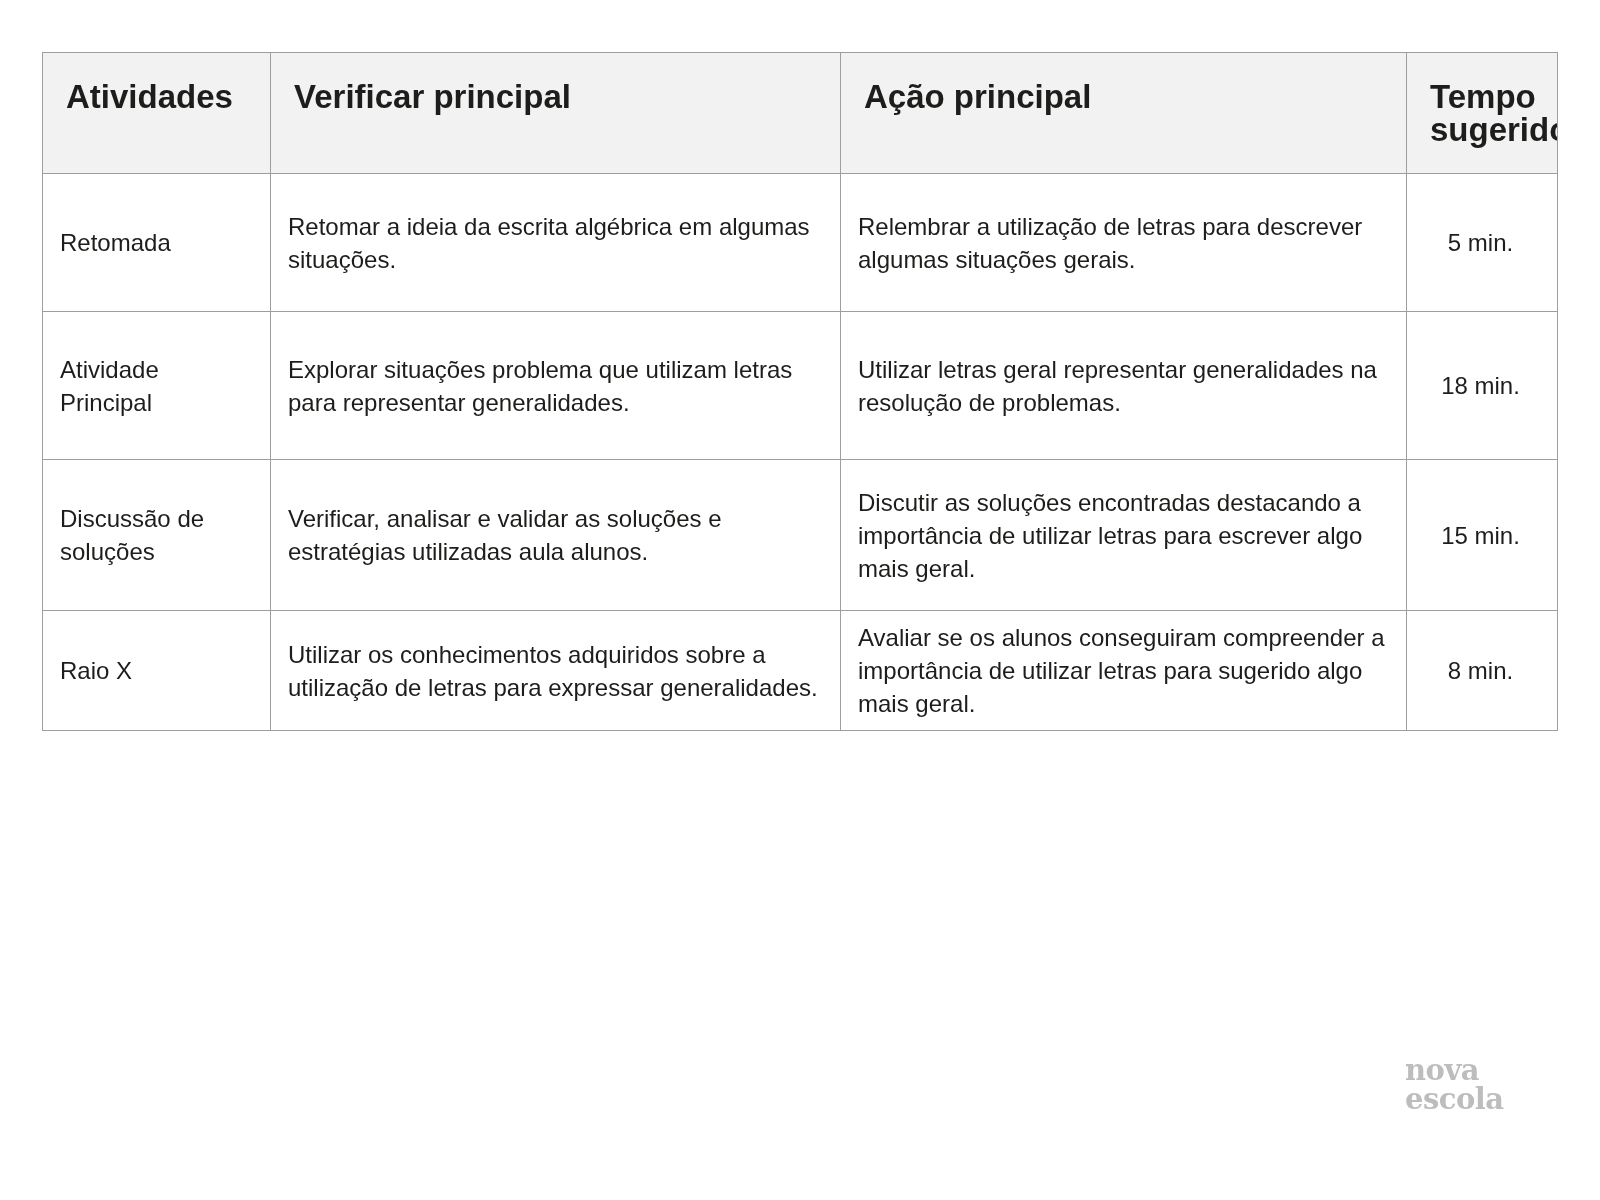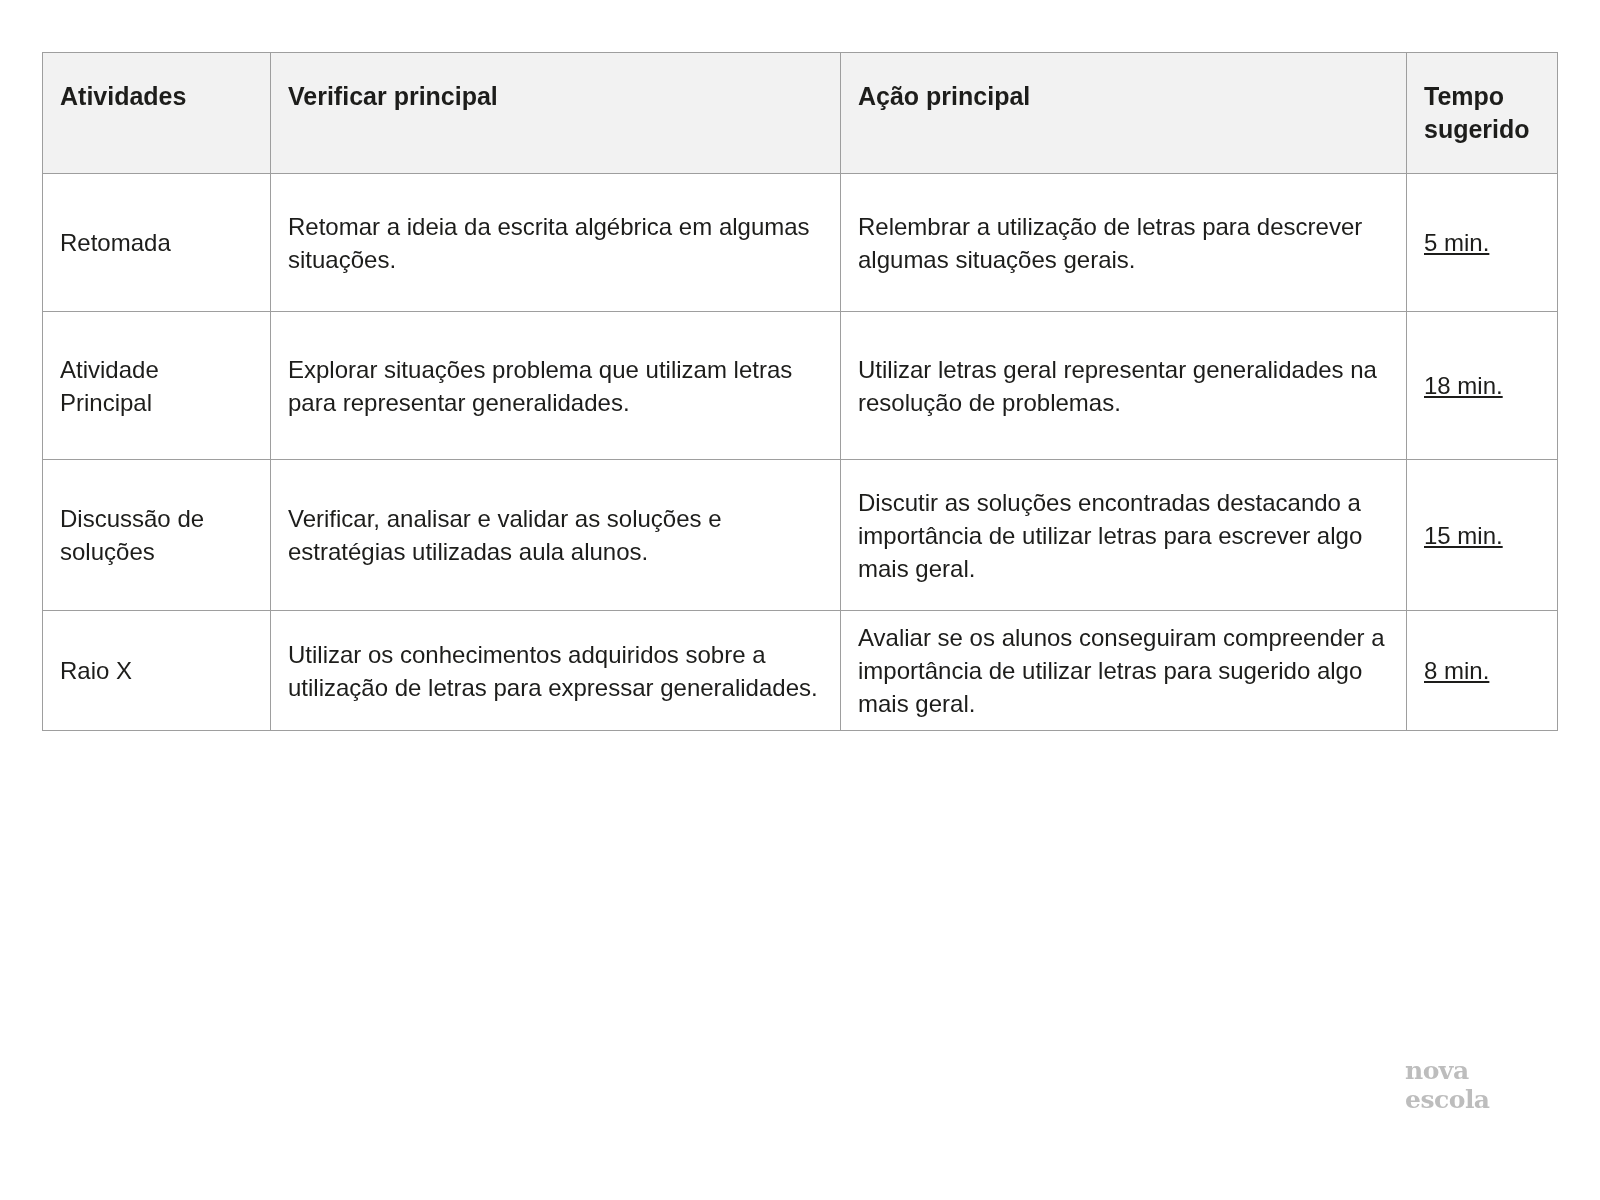--- a/index.html
+++ b/index.html
@@ -24,54 +24,54 @@
     border-collapse: collapse;
   }
   table.lesson-table th,
   table.lesson-table td {
     border: 1px solid #9e9e9e;
     color: #1d1d1b;
     overflow: hidden;
   }
   table.lesson-table th {
     background: #f2f2f2;
-    font-size: 25px;
+    font-size: 33px;
     font-weight: bold;
     line-height: 33px;
     text-align: left;
     vertical-align: top;
-    padding: 27px 14px 8px 17px;
+    padding: 27px 14px 8px 23px;
   }
   table.lesson-table thead tr { height: 121px; }
   table.lesson-table td {
     font-size: 24px;
     font-weight: normal;
     line-height: 33px;
     vertical-align: middle;
     padding: 10px 20px 10px 17px;
     background: #ffffff;
   }
   table.lesson-table tbody tr:nth-child(1) { height: 138px; }
   table.lesson-table tbody tr:nth-child(2) { height: 148px; }
   table.lesson-table tbody tr:nth-child(3) { height: 151px; }
   table.lesson-table tbody tr:nth-child(4) { height: 119px; }
   table.lesson-table tbody tr:nth-child(5) { height: 175px; }
   td.c-time {
+    text-align: center;
     padding-left: 6px;
     padding-right: 10px;
-    text-decoration: underline;
   }
   .logo {
     position: absolute;
     left: 1405px;
     top: 1056px;
     color: #bdbdbd;
     font-family: "DejaVu Serif", serif;
     font-weight: bold;
-    font-size: 25px;
+    font-size: 29px;
     line-height: 29px;
     letter-spacing: -0.5px;
   }
   .logo-line { display: block; }
 </style>
 </head>
 <body>
 
 <div class="page">
 

